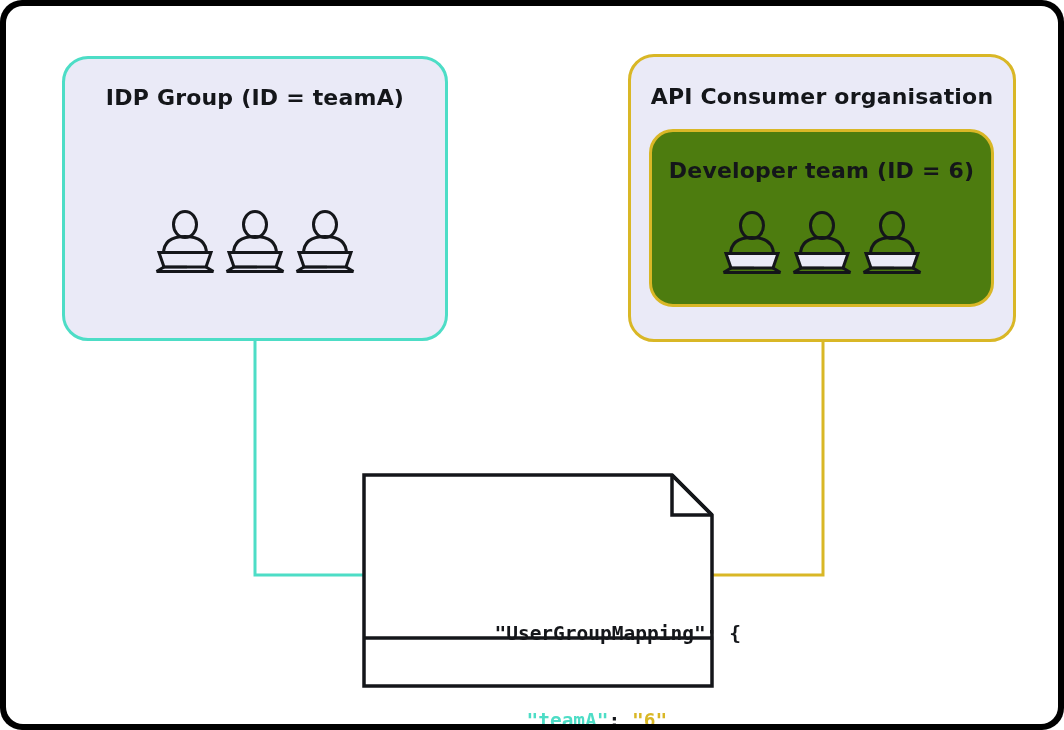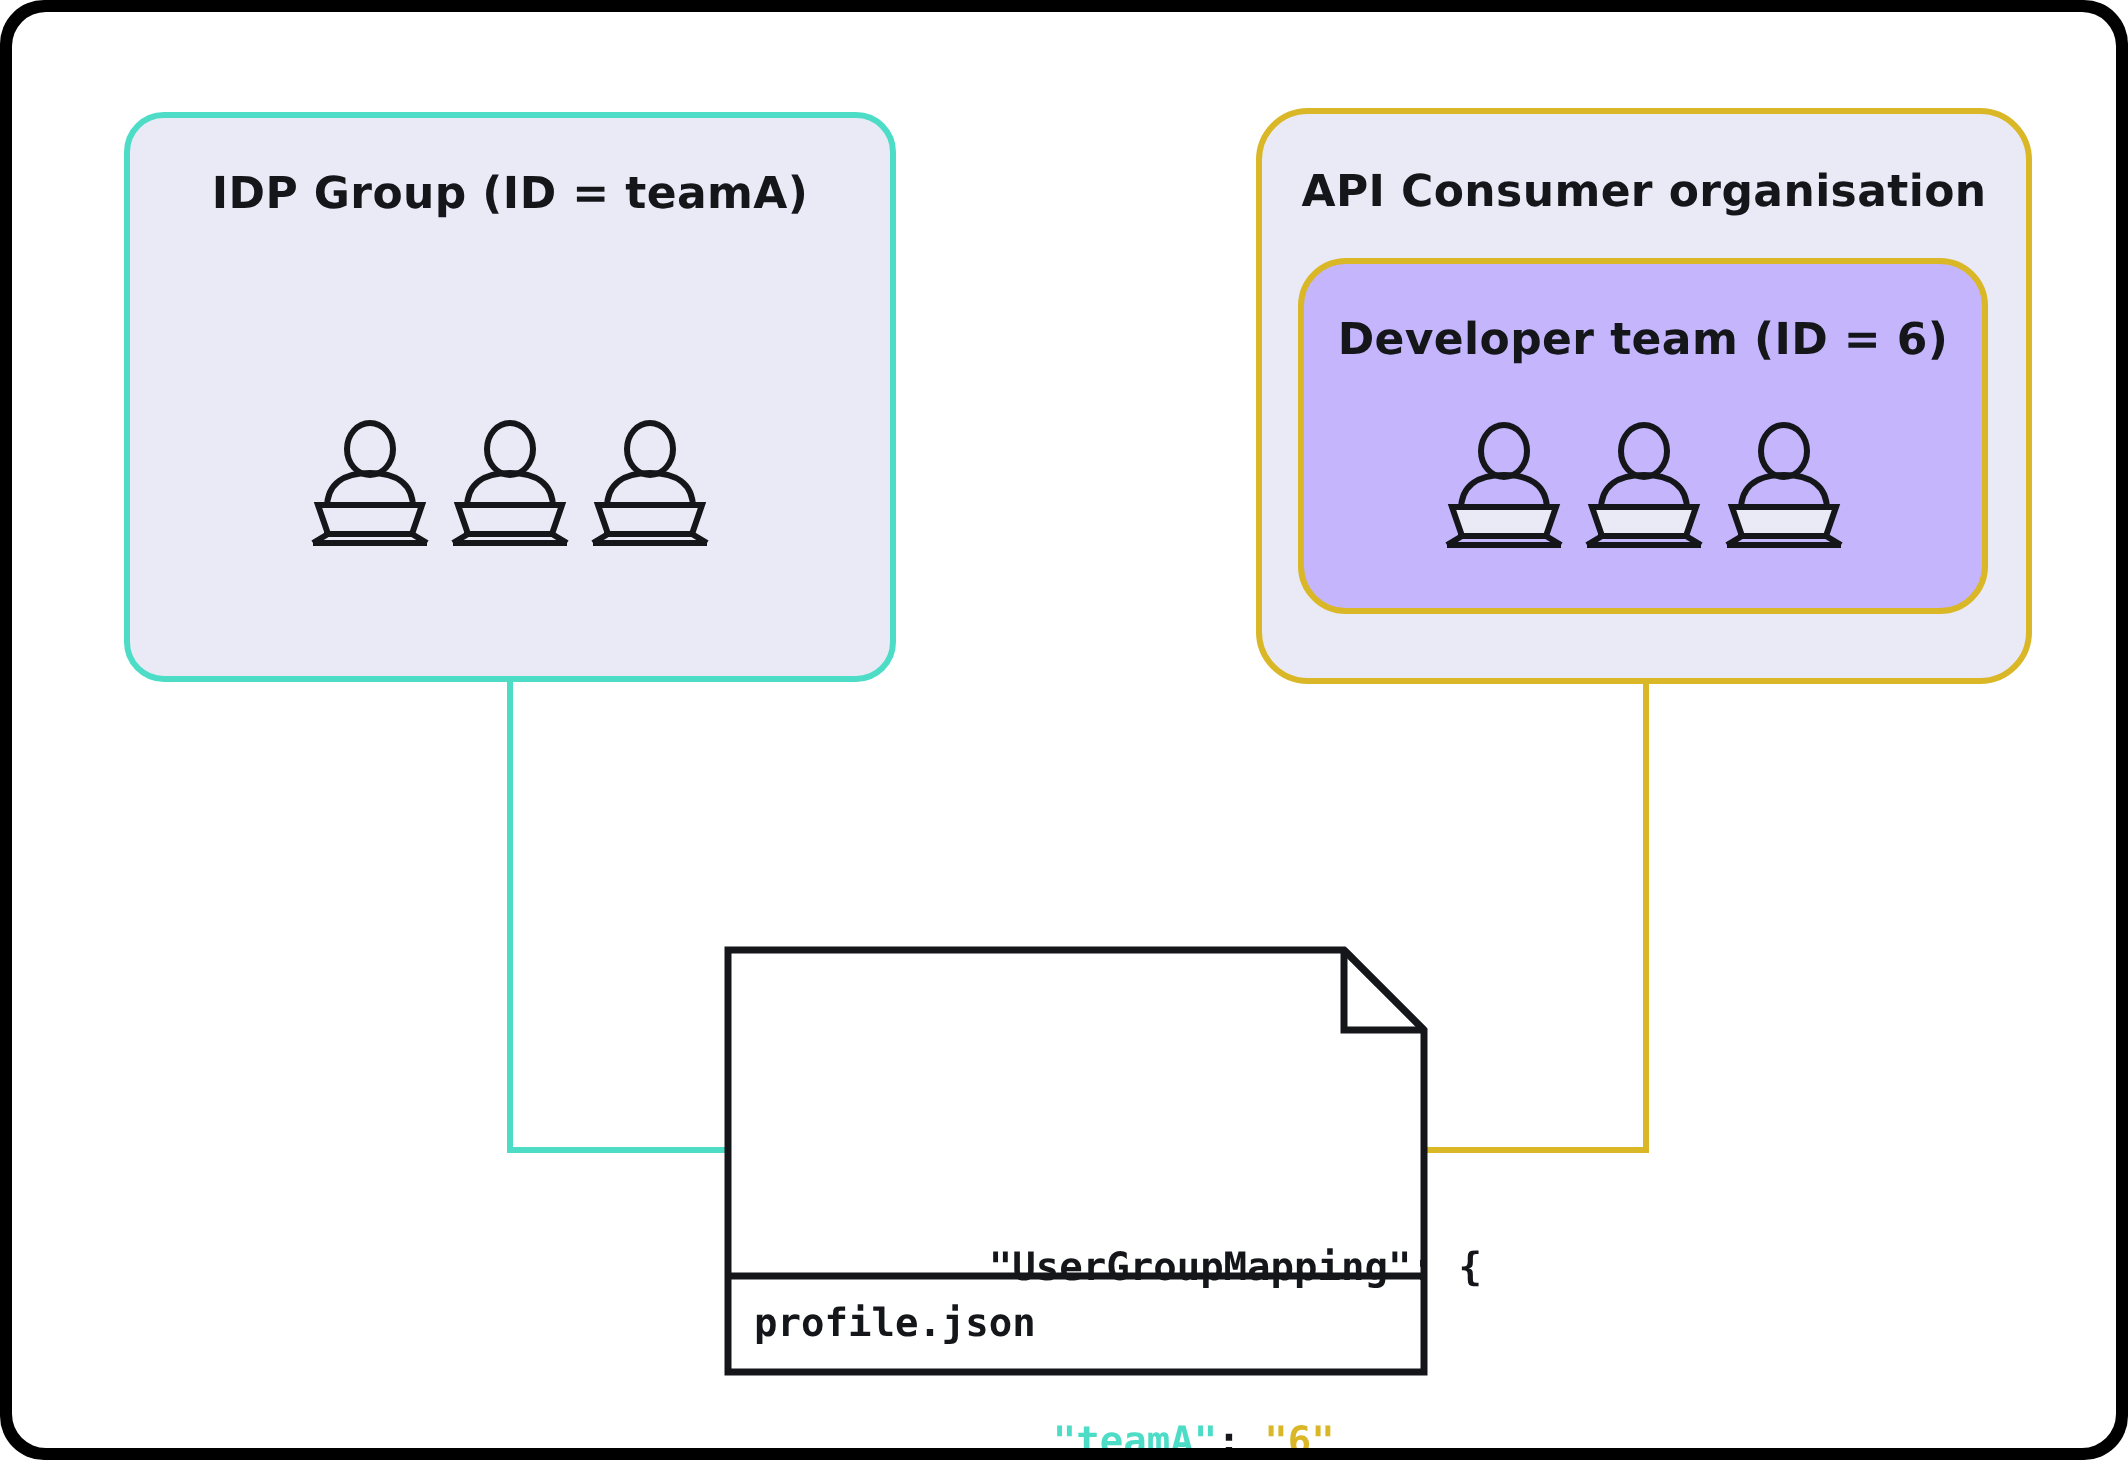--- a/index.html
+++ b/index.html
@@ -45,37 +45,36 @@
     border-style: solid;
     border-width: 3px;
     border-radius: 26px;
   }
   #idp-group-box {
     left: 56px;
     top: 50px;
     width: 386px;
     height: 285px;
     border-color: #4dddc6;
-    border-radius: 20px;
   }
   #api-org-box {
     left: 622px;
     top: 48px;
     width: 388px;
     height: 288px;
     border-color: #d9b726;
   }
   #dev-team-box {
     left: 643px;
     top: 123px;
     width: 345px;
     height: 178px;
     border-color: #d9b726;
     border-radius: 24px;
-    background: #c4b5fd;
+    background: #4d7c0f;
   }
   .group-title {
     position: absolute;
     left: 0;
     right: 0;
     text-align: center;
     color: #14161a;
     font-family: "DejaVu Sans", sans-serif;
     font-weight: 700;
     letter-spacing: 0.2px;
@@ -243,17 +242,16 @@
       <div id="doc-code">
         <div class="code-line">
           <span class="tok-plain">"UserGroupMapping": {</span>
         </div>
         <div class="code-line code-indent">
           <span class="tok-teal">"teamA"</span><span class="tok-plain">:</span><span class="tok-plain"> </span><span class="tok-gold">"6"</span>
         </div>
         
       </div>
 
-      <div id="doc-filename">profile.json</div>
     </div>
 
   </div>
 </div>
 
 </body></html>

